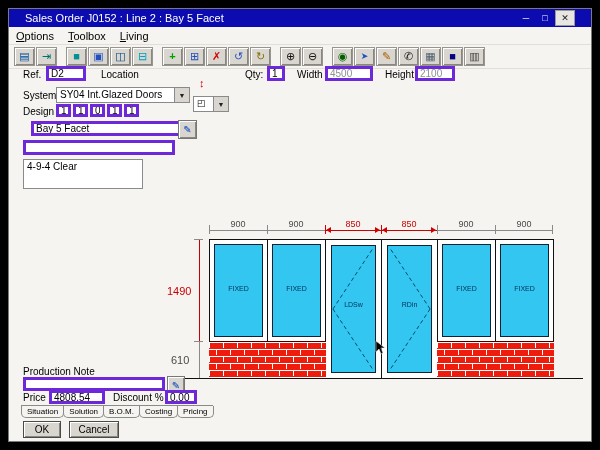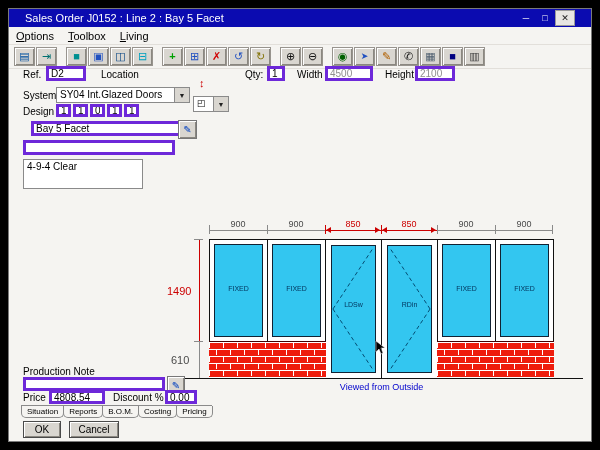--- a/index.html
+++ b/index.html
@@ -281,38 +281,37 @@
   </div>
   <div class="sec fixed" style="left:486px;width:59px">
     <div class="glass">
         <span class="plabel">FIXED</span>
       </div>
   </div>
 
   <div class="brick" style="left:200px"></div>
   <div class="brick" style="left:428px"></div>
   <div class="ground"></div>
-  <div class="caption">Viewed from Outside</div>
   <svg class="cursor" viewBox="0 0 10 14">
     <polygon points="1,0 1,11 4,8 6,13 8,12 6,7 10,7" fill="#000" stroke="#fff" stroke-width="0.5"></polygon>
   </svg>
 
   <span class="lbl" style="left:14px;top:357px">Production Note</span>
   <input class="inp" style="left: 14px; top: 368px; width: 142px; height: 14px;" value="">
   <div class="sqbtn" style="left:158px;top:367px;width:16px;height:16px">
       <span style="color:#0040c0">✎</span>
     </div>
   <span class="lbl" style="left:14px;top:383px">Price</span>
   <input class="inp" style="left: 40px; top: 381px; width: 56px; height: 14px;" value="4808.54">
   <span class="lbl" style="left:104px;top:383px">Discount %</span>
   <input class="inp" style="left: 156px; top: 381px; width: 32px; height: 14px;" value="0.00">
 
   <div class="tabs">
     <span class="tab">Situation</span>
-    <span class="tab">Reports</span>
+    <span class="tab">Solution</span>
     <span class="tab">B.O.M.</span>
     <span class="tab">Costing</span>
     <span class="tab">Pricing</span>
   </div>
 
   <div class="pbtn" style="left:14px;top:412px;width:38px">OK</div>
   <div class="pbtn" style="left:60px;top:412px;width:50px">Cancel</div>
 
 </div>
 

